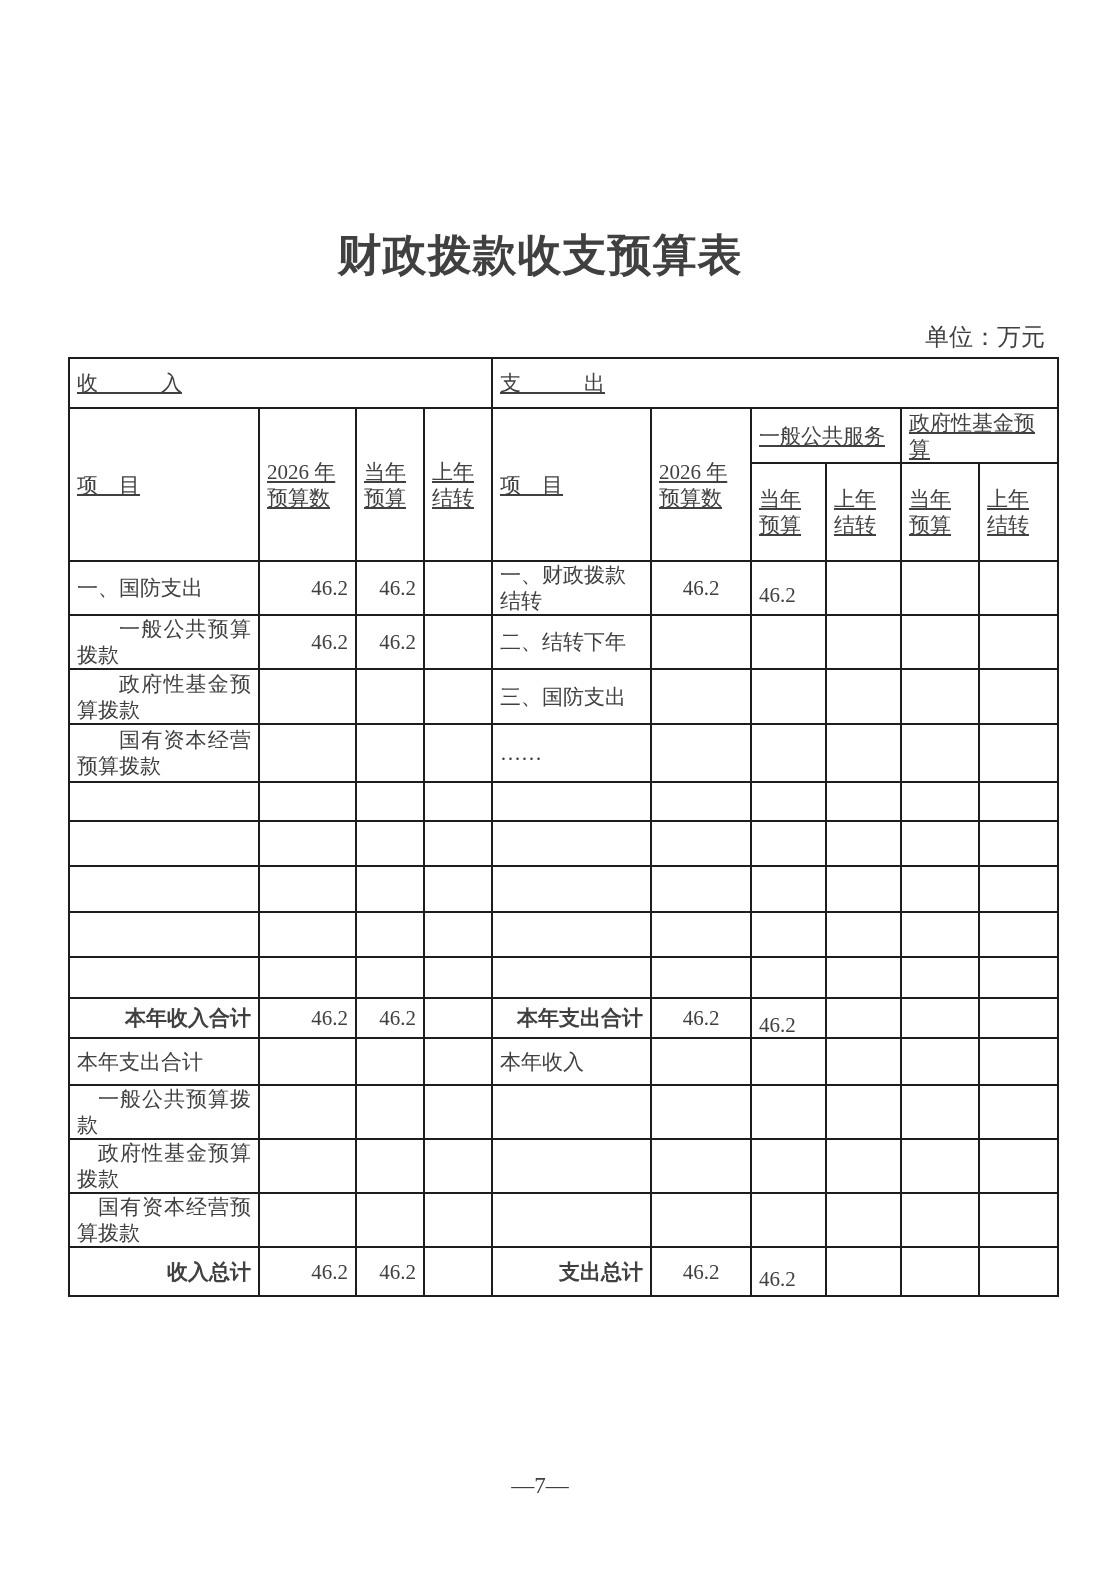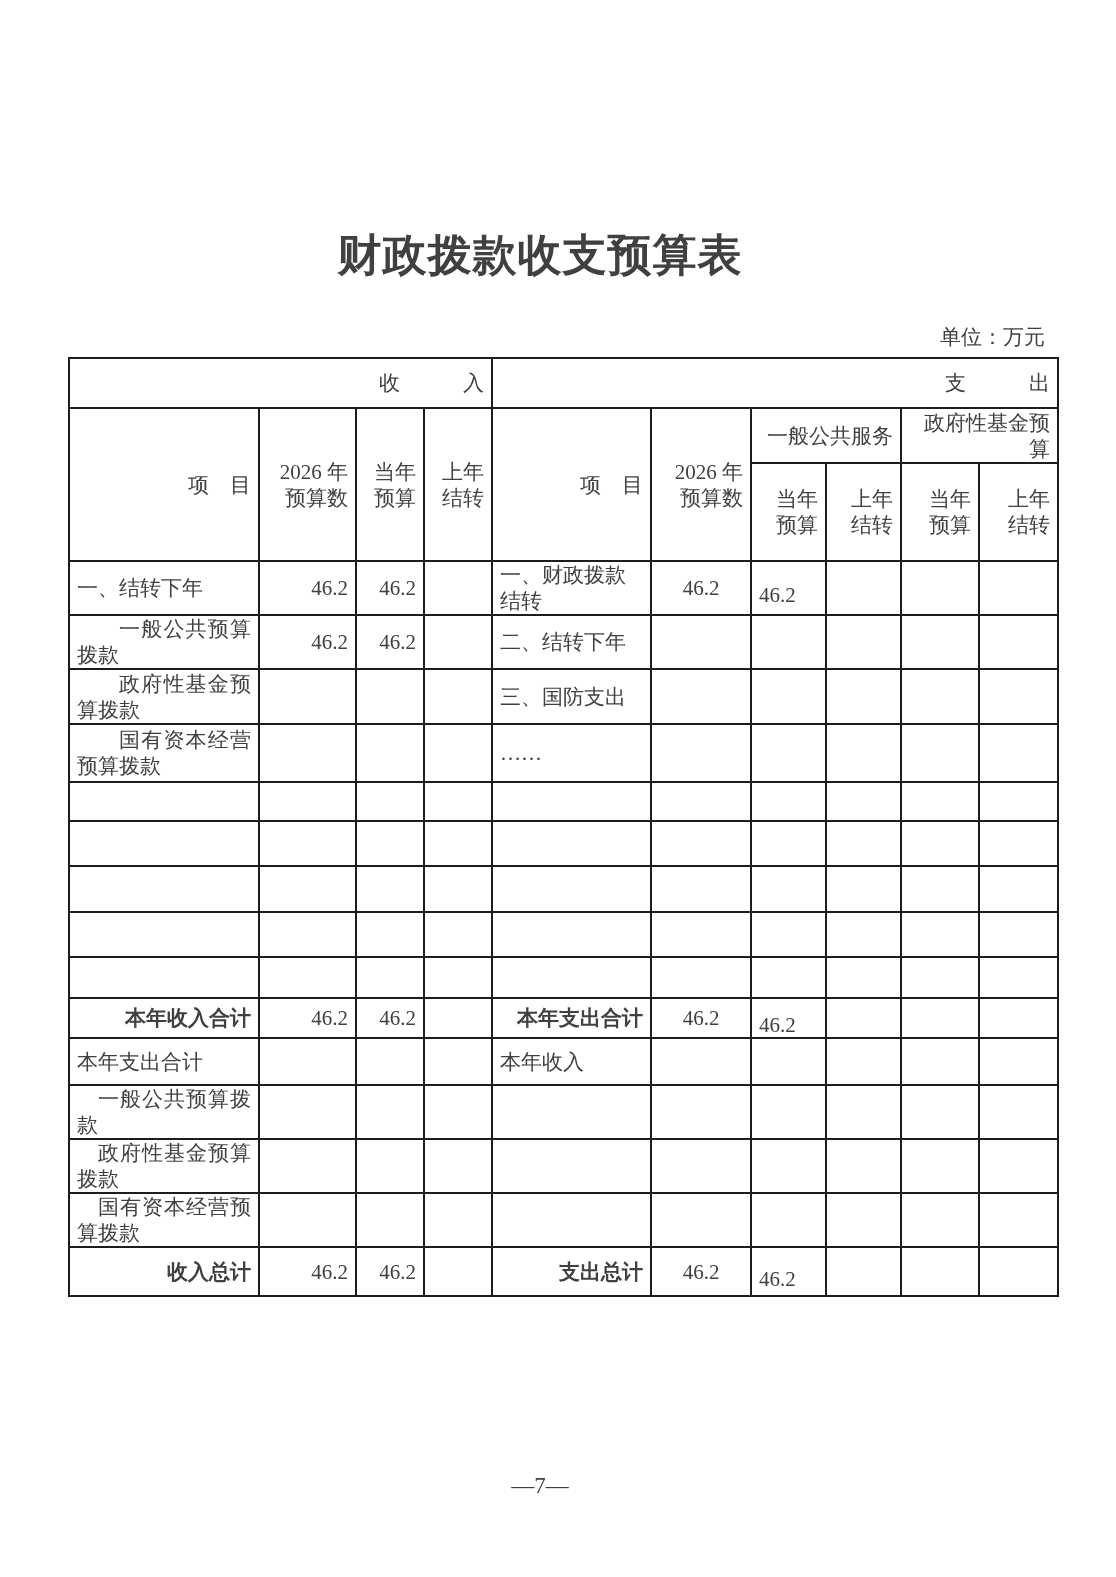--- a/index.html
+++ b/index.html
@@ -7,31 +7,31 @@
     position:relative;width:1116px;height:1577px;background:#ffffff;
     font-family:"Liberation Serif","DejaVu Serif",serif;color:#404040;overflow:hidden;
   }
   .title{
     position:absolute;top:229px;left:0;width:1080px;text-align:center;
     font-size:44px;line-height:54px;font-weight:700;letter-spacing:1px;
   }
   .unit-note{
     position:absolute;top:324px;left:68px;width:977px;text-align:right;
     font-family:"Liberation Sans","DejaVu Sans",sans-serif;
-    font-size:21px;line-height:26px;font-weight:500;
+    font-size:24px;line-height:26px;font-weight:500;
   }
   table.budget{
     position:absolute;top:357px;left:68px;width:989px;
     border-collapse:collapse;table-layout:fixed;
   }
   table.budget td{
     border:2px solid #1d1d1d;font-size:21px;line-height:26px;
     vertical-align:middle;padding:0 7px;word-break:break-all;
   }
-  td.hdr{text-align:right;white-space:pre-line;padding:0 2px;}
+  td.hdr{text-align:left;white-space:pre-line;padding:0 2px;text-decoration:underline;}
   td.item{text-align:left;padding-left:9px;}
   td.indent2{text-align:justify;text-indent:42px;padding:0 8px;}
   td.indent1{text-align:justify;text-indent:21px;padding:0 8px;}
   td.total{text-align:right;font-weight:700;}
   td.num{text-align:right;padding-right:13px;font-size:20px;}
   td.numc{text-align:center;font-size:20px;}
   td.numlow{text-align:left;padding-left:8px;font-size:20px;vertical-align:bottom;}
   td.numlow .low{position:relative;top:7px;display:inline-block;}
   .footer{
     position:absolute;top:1472px;left:0;width:1080px;text-align:center;
@@ -86,21 +86,21 @@
         <td class="hdr">上年
 结转</td>
         <td class="hdr">当年
 预算</td>
         <td class="hdr">上年
 结转</td>
       </tr>
     </thead>
     <tbody>
       <tr style="height:52px">
-        <td class="item">一、结转下年</td>
+        <td class="item">一、国防支出</td>
         <td class="num">46.2</td>
         <td class="num">46.2</td>
         <td class="num"></td>
         <td class="item">一、财政拨款结转</td>
         <td class="numc">46.2</td>
         <td class="numlow"><span class="low">46.2</span></td>
         <td class="numc"></td>
         <td class="numc"></td>
         <td class="numc"></td>
       </tr>

